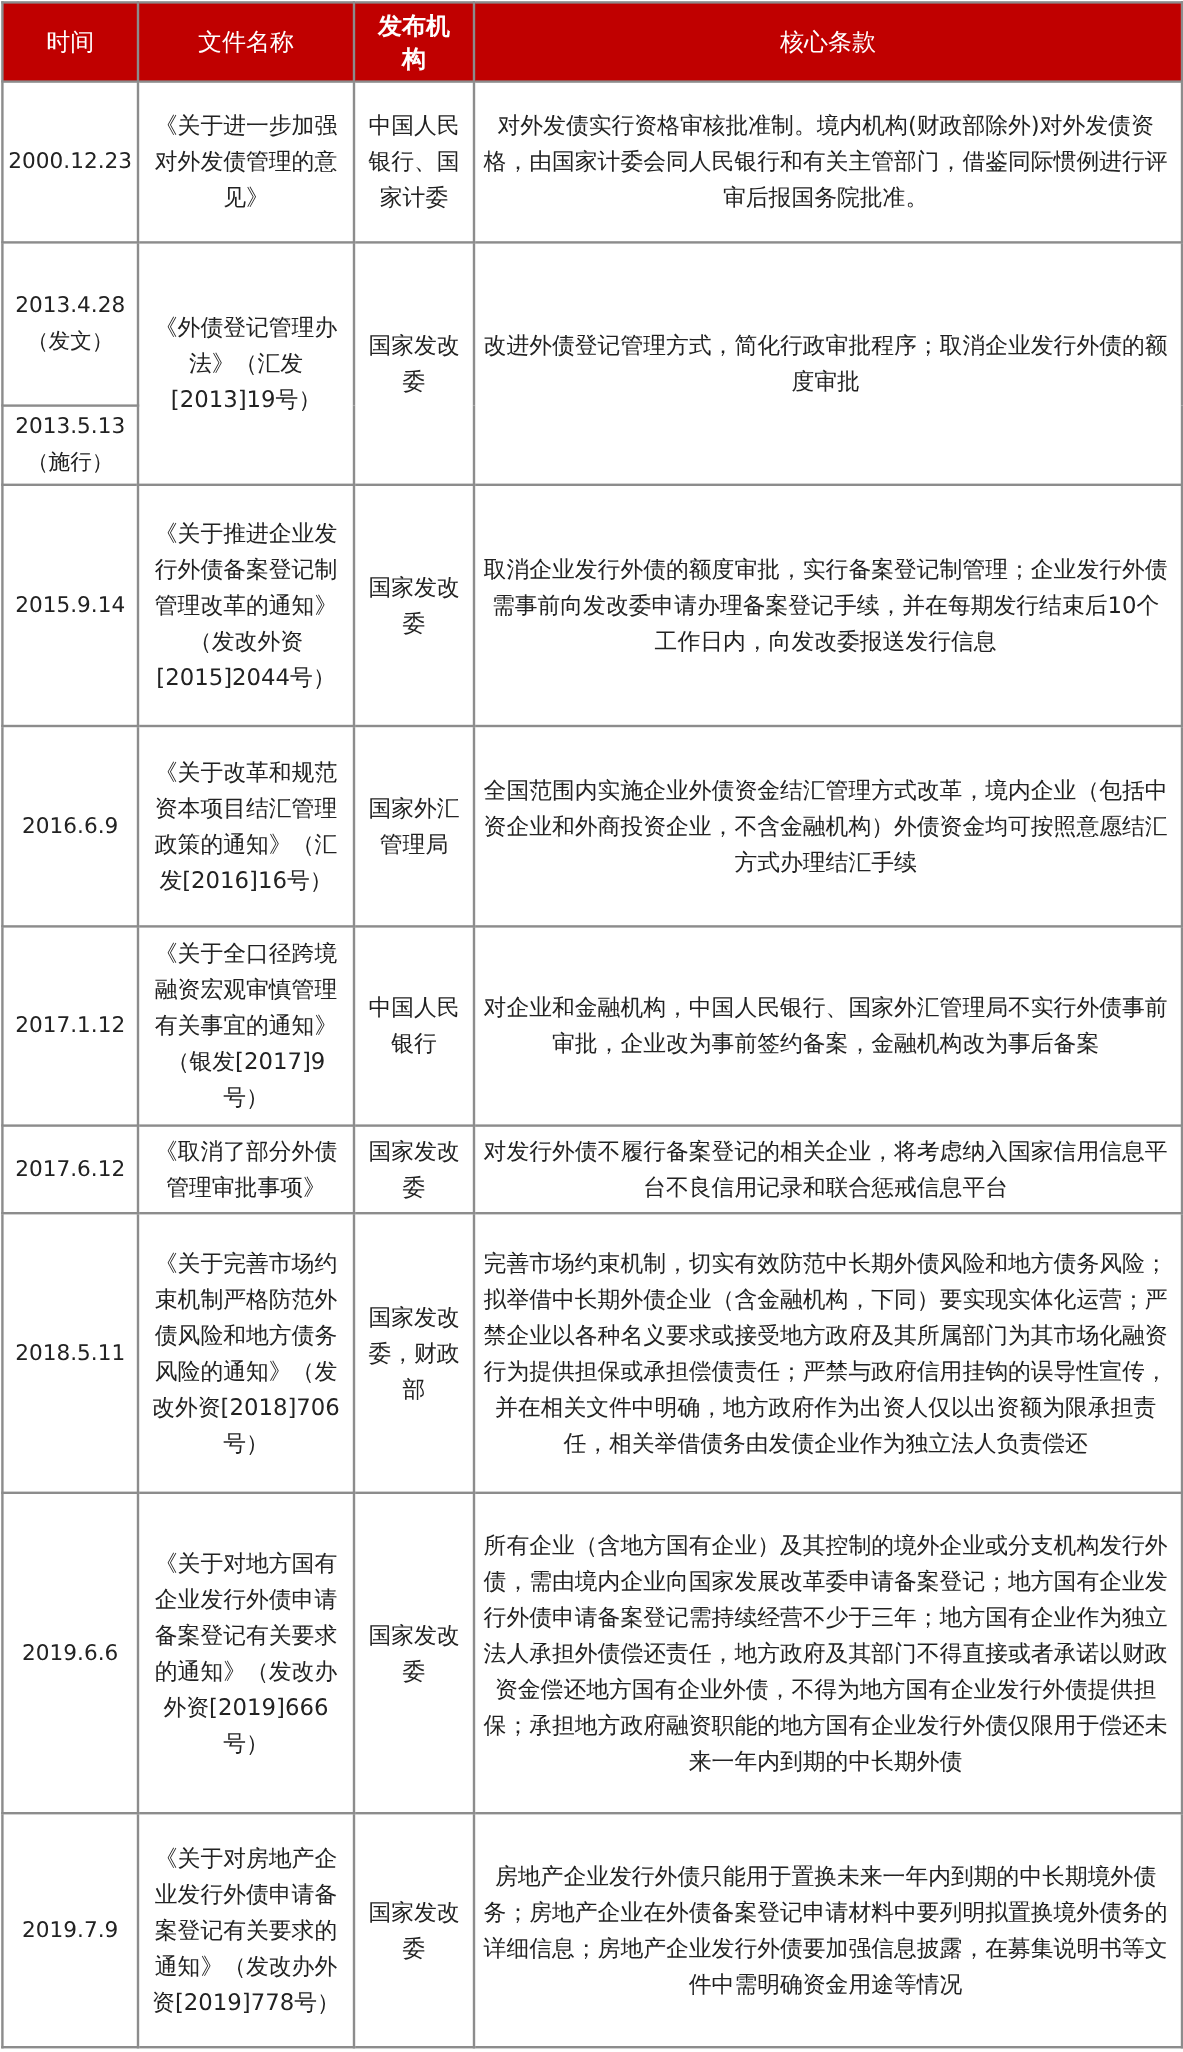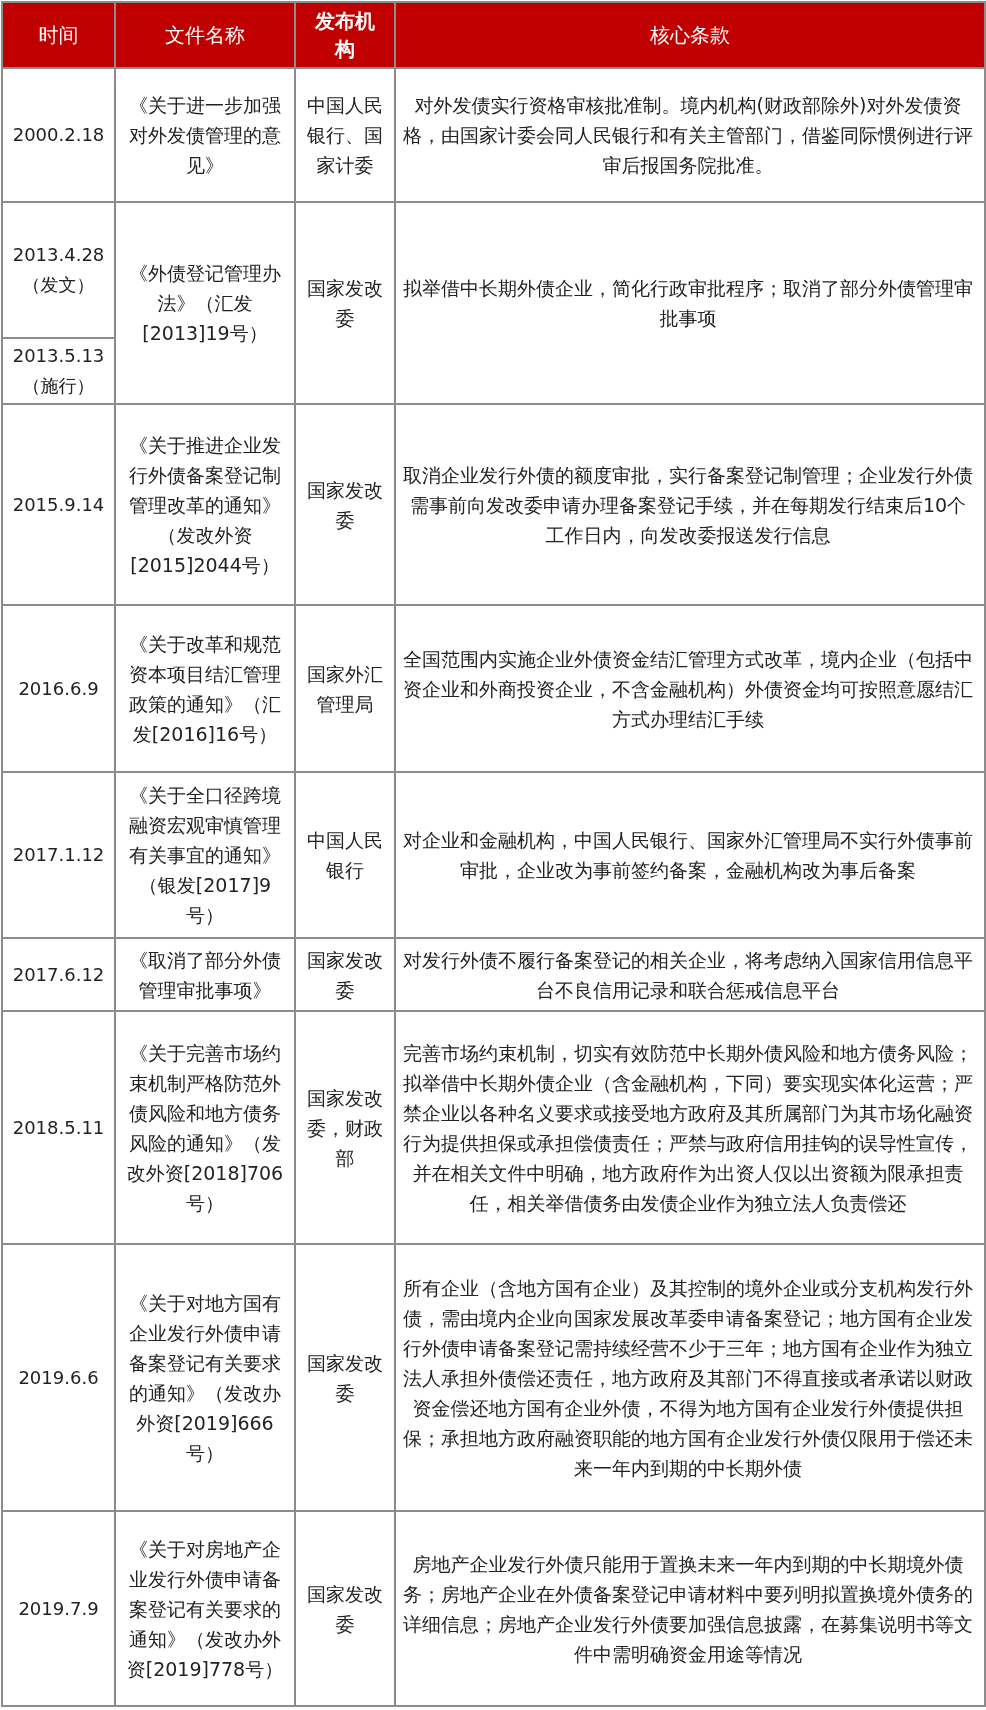--- a/index.html
+++ b/index.html
@@ -28,30 +28,30 @@
   <thead>
     <tr style="height:66px">
       <th>时间</th>
       <th>文件名称</th>
       <th style="padding:0 14px;font-weight:bold;">发布机构</th>
       <th>核心条款</th>
     </tr>
   </thead>
   <tbody>
     <tr style="height:134px">
-      <td class="c-date">2000.2.18</td>
+      <td class="c-date">2000.12.23</td>
       <td class="c-doc">《关于进一步加强对外发债管理的意见》</td>
       <td class="c-org">中国人民银行、国家计委</td>
       <td class="c-core">对外发债实行资格审核批准制。境内机构(财政部除外)对外发债资格，由国家计委会同人民银行和有关主管部门，借鉴同际惯例进行评审后报国务院批准。</td>
     </tr>
     <tr style="height:136px">
       <td class="c-date split-top">2013.4.28（发文）</td>
       <td class="c-doc" rowspan="2">《外债登记管理办法》（汇发[2013]19号）</td>
       <td class="c-org" rowspan="2">国家发改委</td>
-      <td class="c-core" rowspan="2">拟举借中长期外债企业，简化行政审批程序；取消了部分外债管理审批事项</td>
+      <td class="c-core" rowspan="2">改进外债登记管理方式，简化行政审批程序；取消企业发行外债的额度审批</td>
     </tr>
     <tr style="height:66px">
       <td class="c-date">2013.5.13（施行）</td>
     </tr>
     <tr style="height:201px">
       <td class="c-date">2015.9.14</td>
       <td class="c-doc">《关于推进企业发行外债备案登记制管理改革的通知》（发改外资[2015]2044号）</td>
       <td class="c-org">国家发改委</td>
       <td class="c-core">取消企业发行外债的额度审批，实行备案登记制管理；企业发行外债需事前向发改委申请办理备案登记手续，并在每期发行结束后10个工作日内，向发改委报送发行信息</td>
     </tr>

